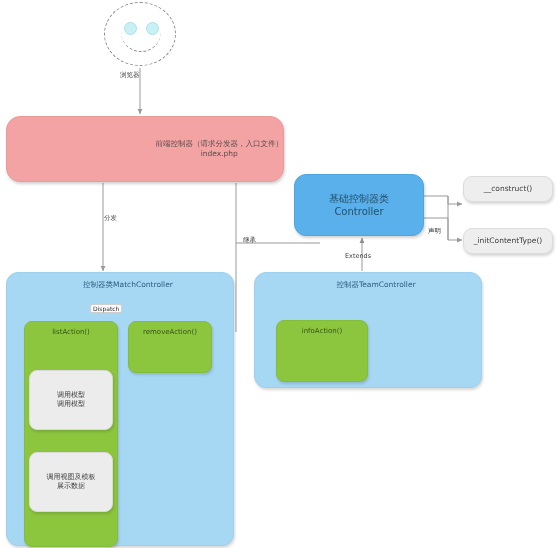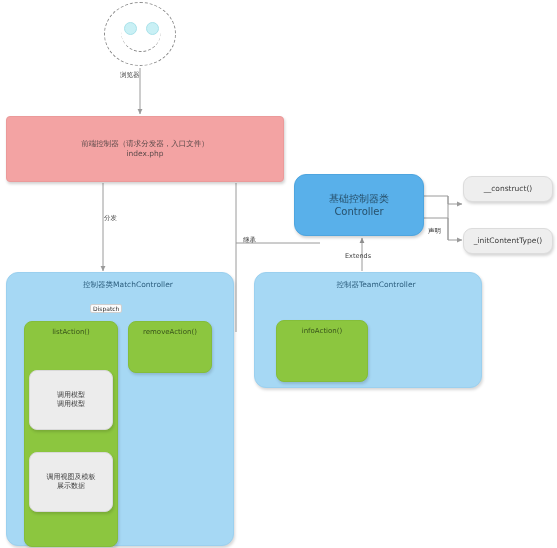--- a/index.html
+++ b/index.html
@@ -10,23 +10,24 @@
   }
   #canvas{position:absolute;left:0;top:0;width:557px;height:548px;}
   svg.layer{position:absolute;left:0;top:0;width:557px;height:548px;pointer-events:none;}
 
   .node{position:absolute;box-sizing:border-box;display:flex;align-items:center;
         justify-content:center;text-align:center;}
   .node .txt{line-height:1.35;white-space:pre-line;}
 
   
   .pink{
-    background:#f3a3a3;border:1px solid #eb9a9a;border-radius:4px;
+    background:#f3a3a3;border:1px solid #eb9a9a;border-radius:14px;
     color:#5b4a4a;font-size:7.5px;
     box-shadow:1px 2px 3px rgba(0,0,0,.18);
+    justify-content:flex-end;
   }
   
   .blue-solid{
     background:#59b0ea;border:1px solid #4ea5df;border-radius:12px;
     color:#27506b;font-size:10px;
     box-shadow:1px 2px 3px rgba(0,0,0,.18);
   }
   .blue-pale{
     background:#a6d8f4;border:1px solid #9bd0ef;border-radius:12px;
     color:#2b5d7d;font-size:7.5px;

